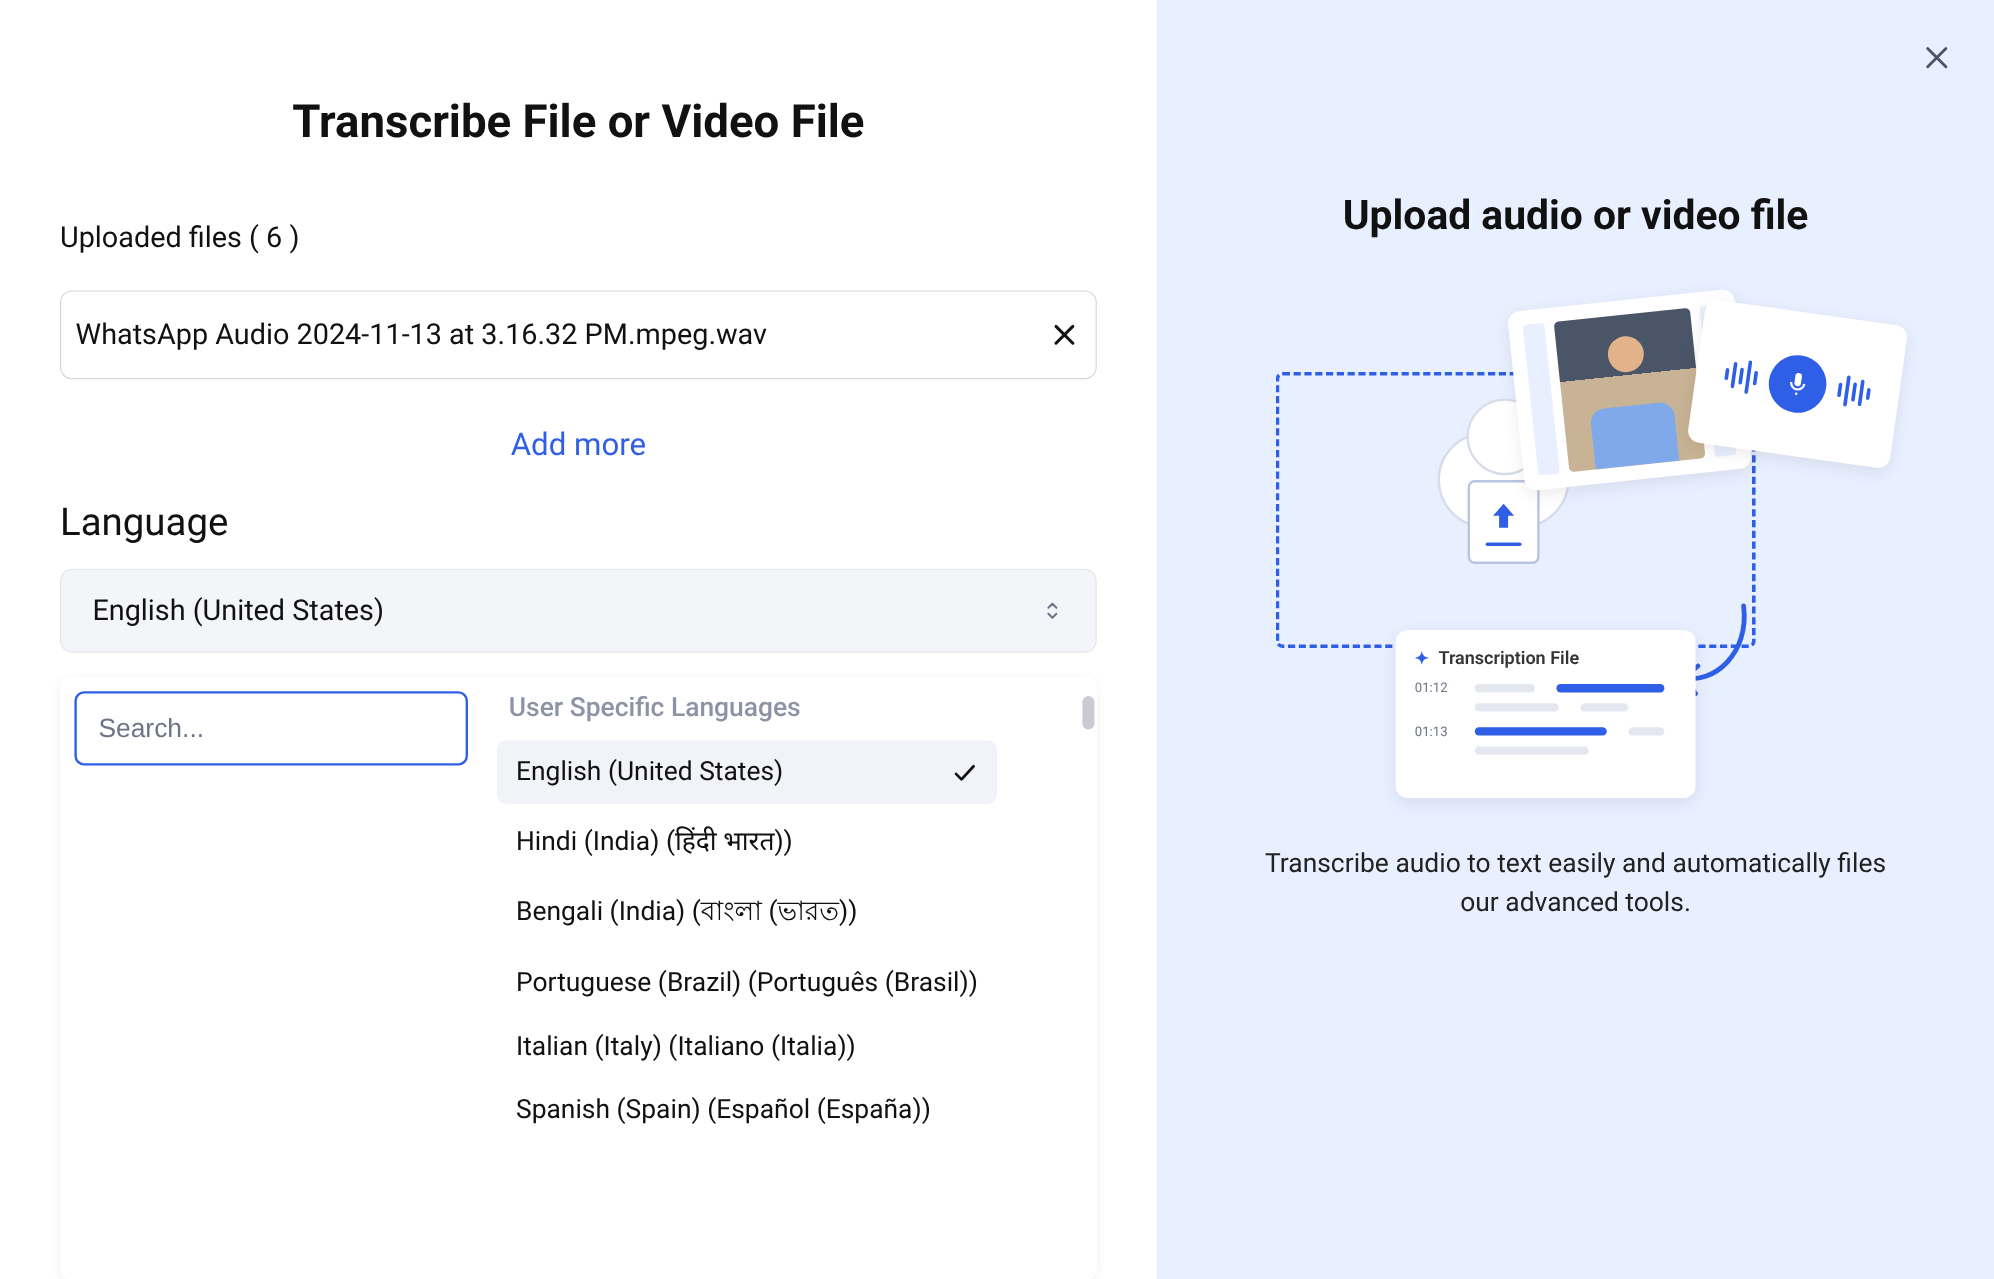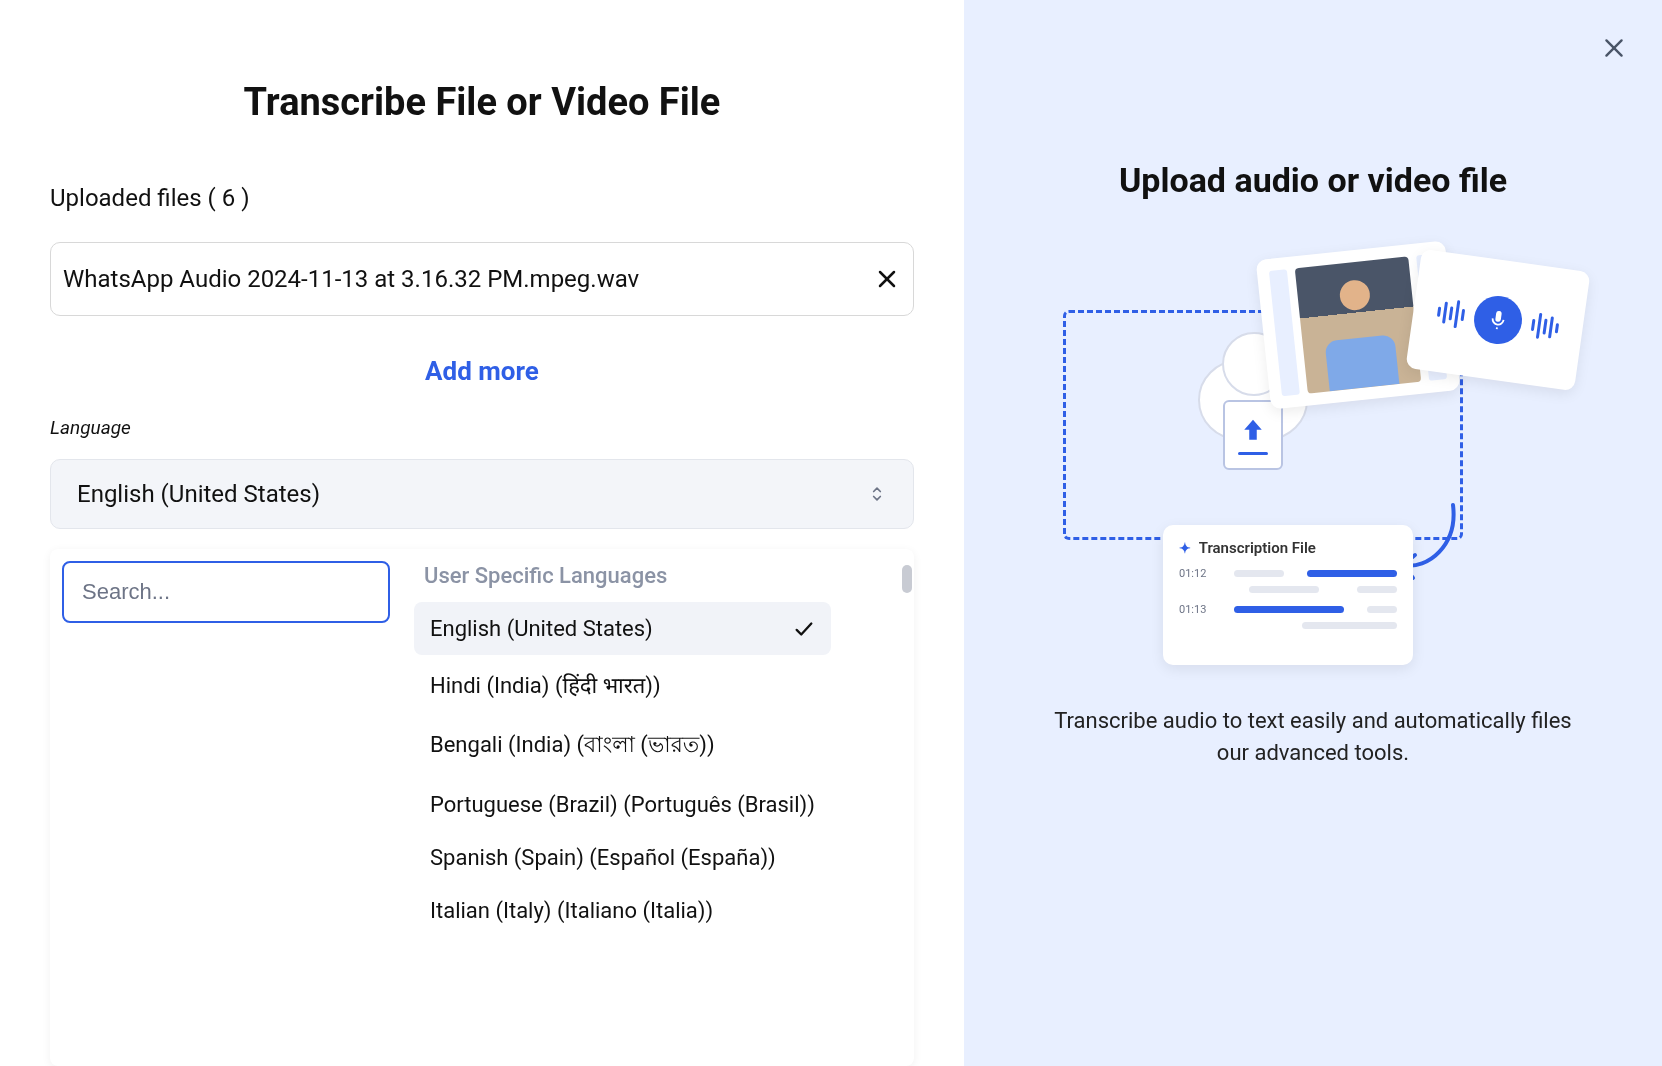--- a/index.html
+++ b/index.html
@@ -65,29 +65,28 @@
   .file-remove {
     width: 28px; height: 28px; cursor: pointer;
     display:flex; align-items:center; justify-content:center;
   }
   .file-remove svg { width: 24px; height: 24px; }
 
   .add-more {
     text-align: center;
     color: #2f5fe6;
     font-size: 26px;
-    font-weight: 700;
+    font-weight: 400;
     margin-top: 40px;
     margin-bottom: 30px;
     cursor: pointer;
   }
   .lang-label {
-    font-size: 19px;
+    font-size: 32px;
     margin-bottom: 20px;
-    font-style: italic;
   }
   .select-box {
     background: #f3f5f9;
     border: 1px solid #e3e6ec;
     border-radius: 10px;
     padding: 20px 26px;
     display: flex;
     align-items: center;
     justify-content: space-between;
     font-size: 24px;
@@ -262,21 +261,21 @@
     border-radius:10px;
     box-shadow:0 4px 14px rgba(0,0,0,0.08);
     padding: 14px 16px;
   }
   .trans-card .hdr {
     display:flex; align-items:center; gap:8px;
     font-size:15px; font-weight:600; color:#333;
     margin-bottom:10px;
   }
   .trans-card .sparkle { color:#2f5fe6; font-size:14px;}
-  .trans-row { display:flex; gap:18px; align-items:center; margin-bottom:6px;justify-content:space-between;}
+  .trans-row { display:flex; gap:18px; align-items:center; margin-bottom:6px;}
   .trans-row .ts { font-size:11px; color:#6d7486; width:32px;}
   .trans-row .bar { height:7px; border-radius:4px; }
   .bar.g { background:#e4e7ef;}
   .bar.b { background:#2f5fe6;}
 
   .right-desc {
     font-size: 22px;
     color: #222;
     text-align: center;
     max-width: 540px;
@@ -330,24 +329,24 @@
       <div class="lang-item">
         <span>Hindi (India) (हिंदी भारत))</span>
       </div>
       <div class="lang-item">
         <span>Bengali (India) (বাংলা (ভারত))</span>
       </div>
       <div class="lang-item">
         <span>Portuguese (Brazil) (Português (Brasil))</span>
       </div>
       <div class="lang-item">
+        <span>Italian (Italy) (Italiano (Italia))</span>
+      </div>
+      <div class="lang-item">
         <span>Spanish (Spain) (Español (España))</span>
-      </div>
-      <div class="lang-item">
-        <span>Italian (Italy) (Italiano (Italia))</span>
       </div>
     </div>
   </div>
 </div>
 
 <div class="right-panel">
   <div class="close-btn">
     <svg viewBox="0 0 24 24" fill="none" stroke="#4a5568" stroke-width="2.2" stroke-linecap="round">
         <line x1="5" y1="5" x2="19" y2="19"></line>
         <line x1="19" y1="5" x2="5" y2="19"></line>

